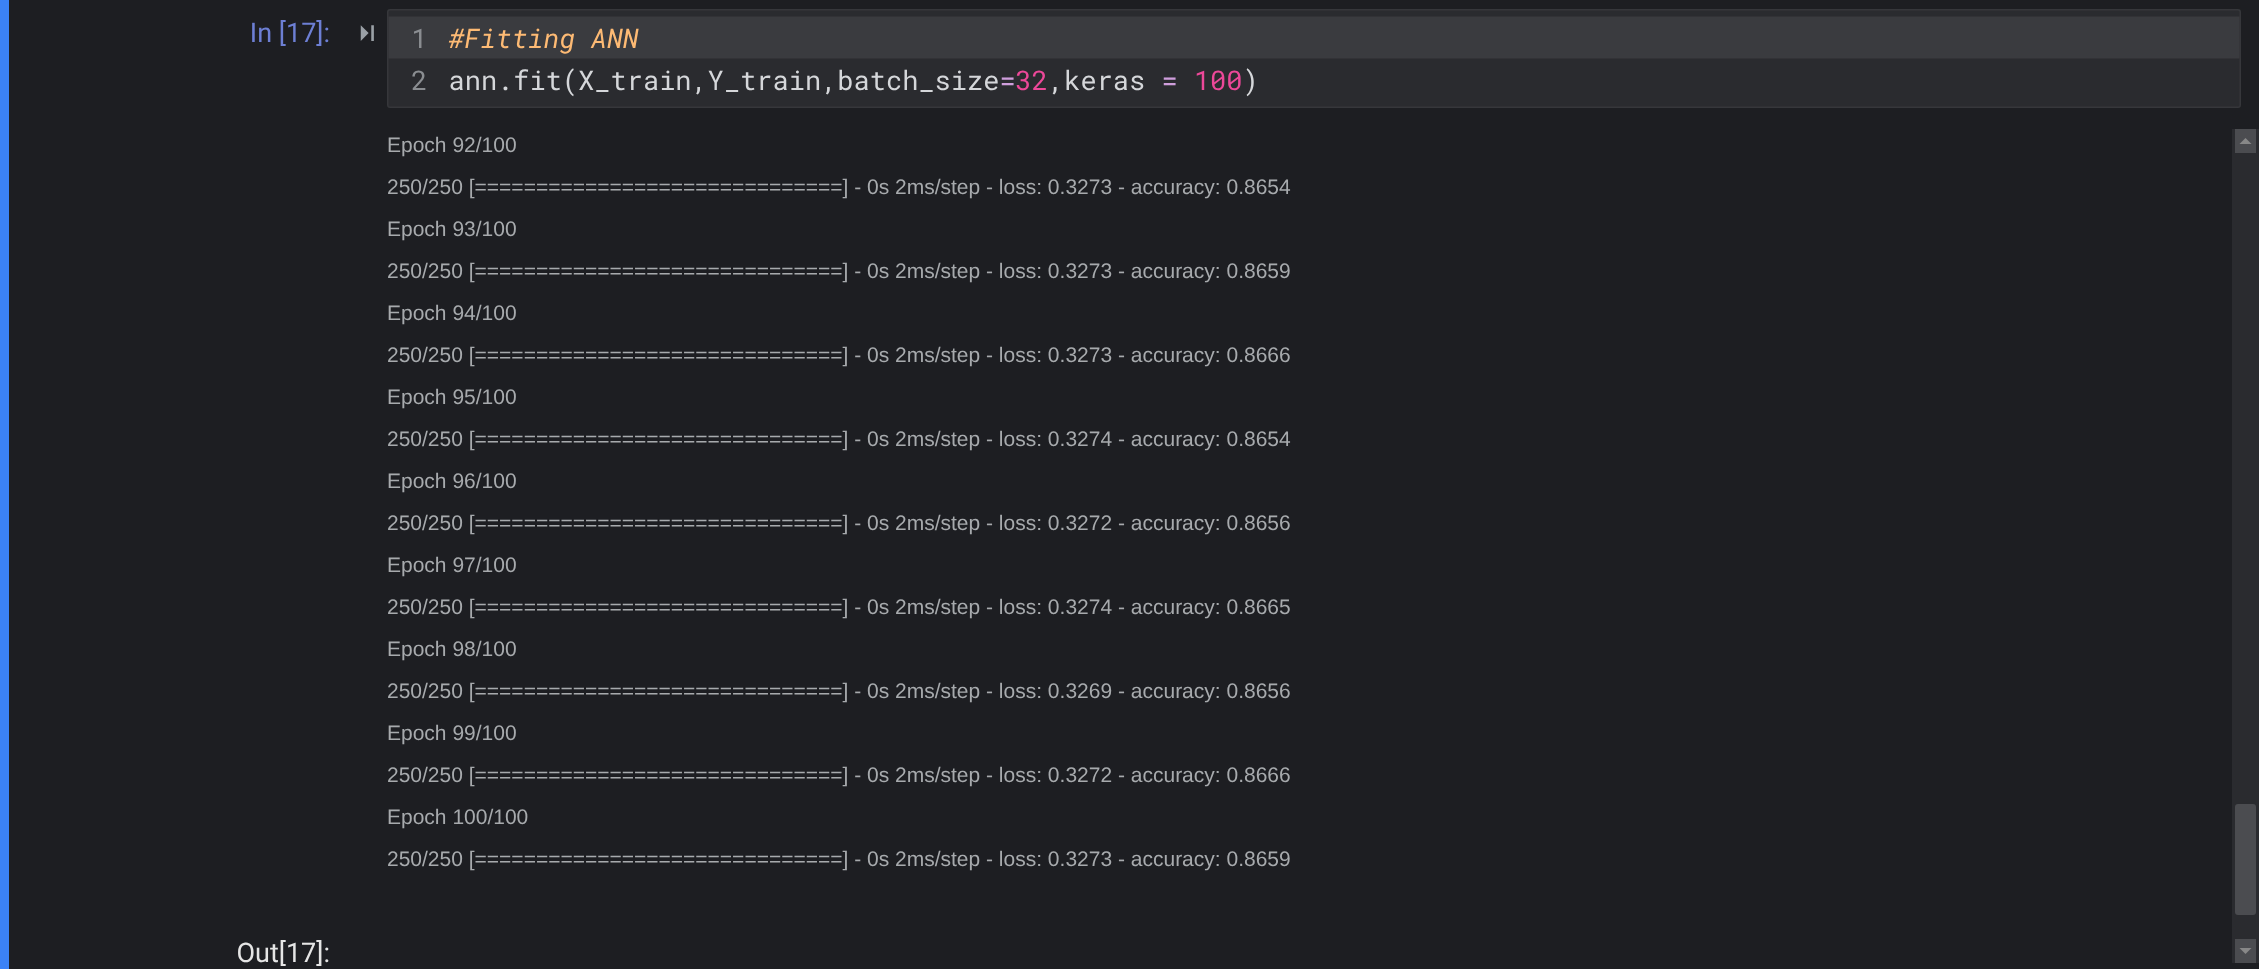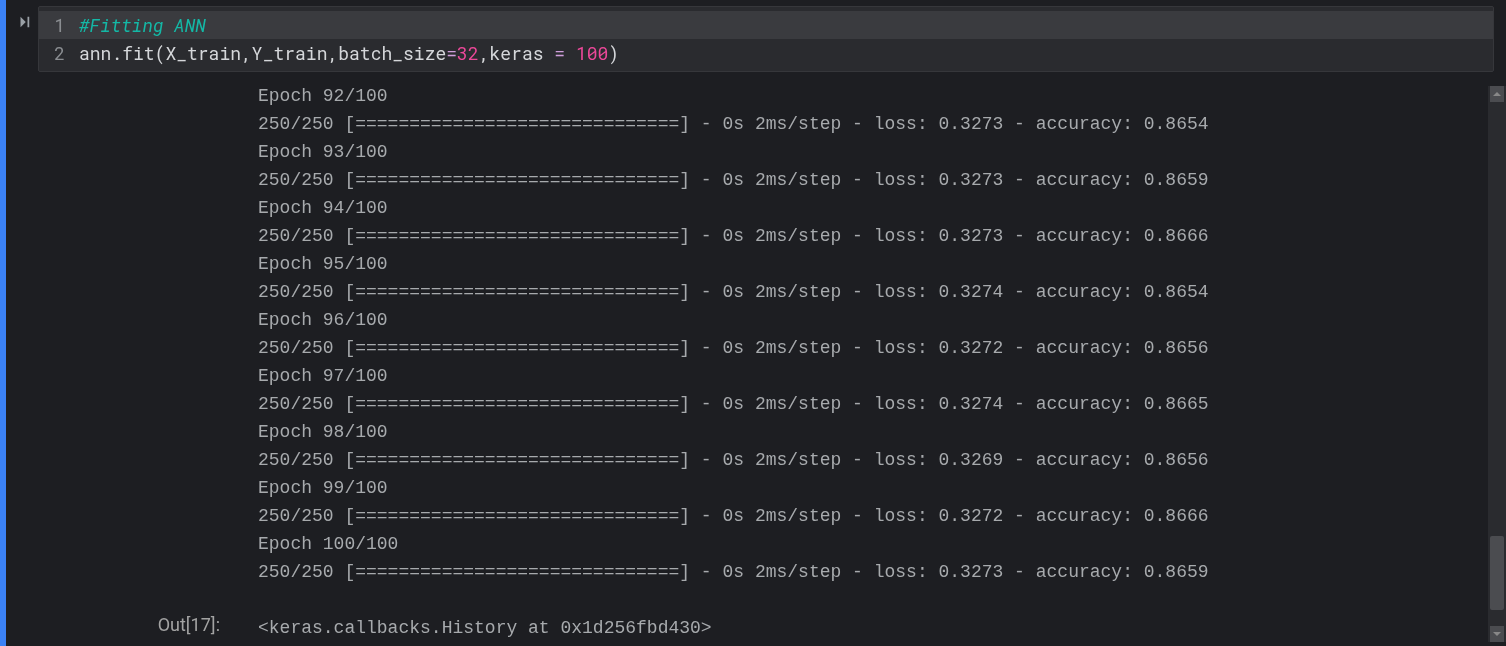--- a/index.html
+++ b/index.html
@@ -20,21 +20,21 @@
     padding-left: 4px;
   }
   .prompt-col {
     width: 220px;
     flex-shrink: 0;
     text-align: right;
     padding: 12px 10px 0 0;
     font-size: 18px;
   }
   .in-prompt { color: #6d7fd4; }
-  .out-prompt { color: #a3a3a3; }
+  .out-prompt { color: #e5e5e5; }
   .run-icon-col {
     width: 28px;
     flex-shrink: 0;
     padding-top: 14px;
     text-align: center;
     color: #9aa0a6;
     cursor: pointer;
   }
   .run-icon-col svg { width: 14px; height: 14px; }
   .content-col {
@@ -60,28 +60,28 @@
   .gutter {
     width: 40px;
     text-align: right;
     padding-right: 14px;
     color: #8a8d91;
     user-select: none;
     flex-shrink: 0;
   }
   .code-text { flex: 1; white-space: pre; }
   .hl-active { background: #3a3b3f; }
-  .tok-comment { color: #14b8a6; font-style: italic; }
+  .tok-comment { color: #fdba74; font-style: italic; }
   .tok-ident { color: #d5d7da; }
   .tok-punct { color: #d5d7da; }
   .tok-op { color: #cf9edc; }
   .tok-num { color: #ec4899; }
   .output-area {
-    font-family: Liberation Mono, monospace;
-    font-size: 18px;
+    font-family: Liberation Sans, sans-serif;
+    font-size: 14px;
     line-height: 28px;
     color: #a7aaad;
     padding: 4px 12px 4px 0;
     white-space: pre;
     position: relative;
     flex: 1;
     min-height: 0;
   }
   .out-row {
     display: flex;
@@ -116,20 +116,23 @@
   .scroll-down { bottom: 0; }
 </style>
 </head>
 <body>
 
 <div class="cell">
 
   <div style="flex:1; display:flex; flex-direction:column; min-width:0;">
 
     <div style="display:flex;">
+      <div class="prompt-col">
+        <span class="in-prompt">In [17]:</span>
+      </div>
       <div class="run-icon-col">
         <span>
           <svg viewBox="0 0 16 16" fill="currentColor">
               <path d="M3 2 L3 14 L8 8 Z M8 2 L13 2 L13 14 L8 14 Z" fill="none"></path>
               <path d="M4 2v12l6-6zM12 2h2v12h-2z" fill="#9aa0a6"></path>
             </svg>
         </span>
       </div>
       <div class="content-col">
         <div class="code-area">
@@ -151,23 +154,20 @@
       <div class="content-col">
         <div class="output-area" id="stdout-area"><div>Epoch 92/100</div><div>250/250 [==============================] - 0s 2ms/step - loss: 0.3273 - accuracy: 0.8654</div><div>Epoch 93/100</div><div>250/250 [==============================] - 0s 2ms/step - loss: 0.3273 - accuracy: 0.8659</div><div>Epoch 94/100</div><div>250/250 [==============================] - 0s 2ms/step - loss: 0.3273 - accuracy: 0.8666</div><div>Epoch 95/100</div><div>250/250 [==============================] - 0s 2ms/step - loss: 0.3274 - accuracy: 0.8654</div><div>Epoch 96/100</div><div>250/250 [==============================] - 0s 2ms/step - loss: 0.3272 - accuracy: 0.8656</div><div>Epoch 97/100</div><div>250/250 [==============================] - 0s 2ms/step - loss: 0.3274 - accuracy: 0.8665</div><div>Epoch 98/100</div><div>250/250 [==============================] - 0s 2ms/step - loss: 0.3269 - accuracy: 0.8656</div><div>Epoch 99/100</div><div>250/250 [==============================] - 0s 2ms/step - loss: 0.3272 - accuracy: 0.8666</div><div>Epoch 100/100</div><div>250/250 [==============================] - 0s 2ms/step - loss: 0.3273 - accuracy: 0.8659</div></div>
       </div>
     </div>
 
     <div class="out-row">
       <div class="prompt-col">
         <span class="out-prompt">Out[17]:</span>
       </div>
       <div class="run-icon-col"></div>
-      <div class="content-col">
-        <div class="output-area" style="padding-top:0;">&lt;keras.callbacks.History at 0x1d256fbd430&gt;</div>
-      </div>
     </div>
 
   </div>
 
   <div class="scrollbar-track">
     <div class="scrollbar-btn scroll-up">
       <svg width="10" height="10" viewBox="0 0 10 10">
           <path d="M1 7 L5 3 L9 7" fill="#888"></path>
         </svg>
     </div>

